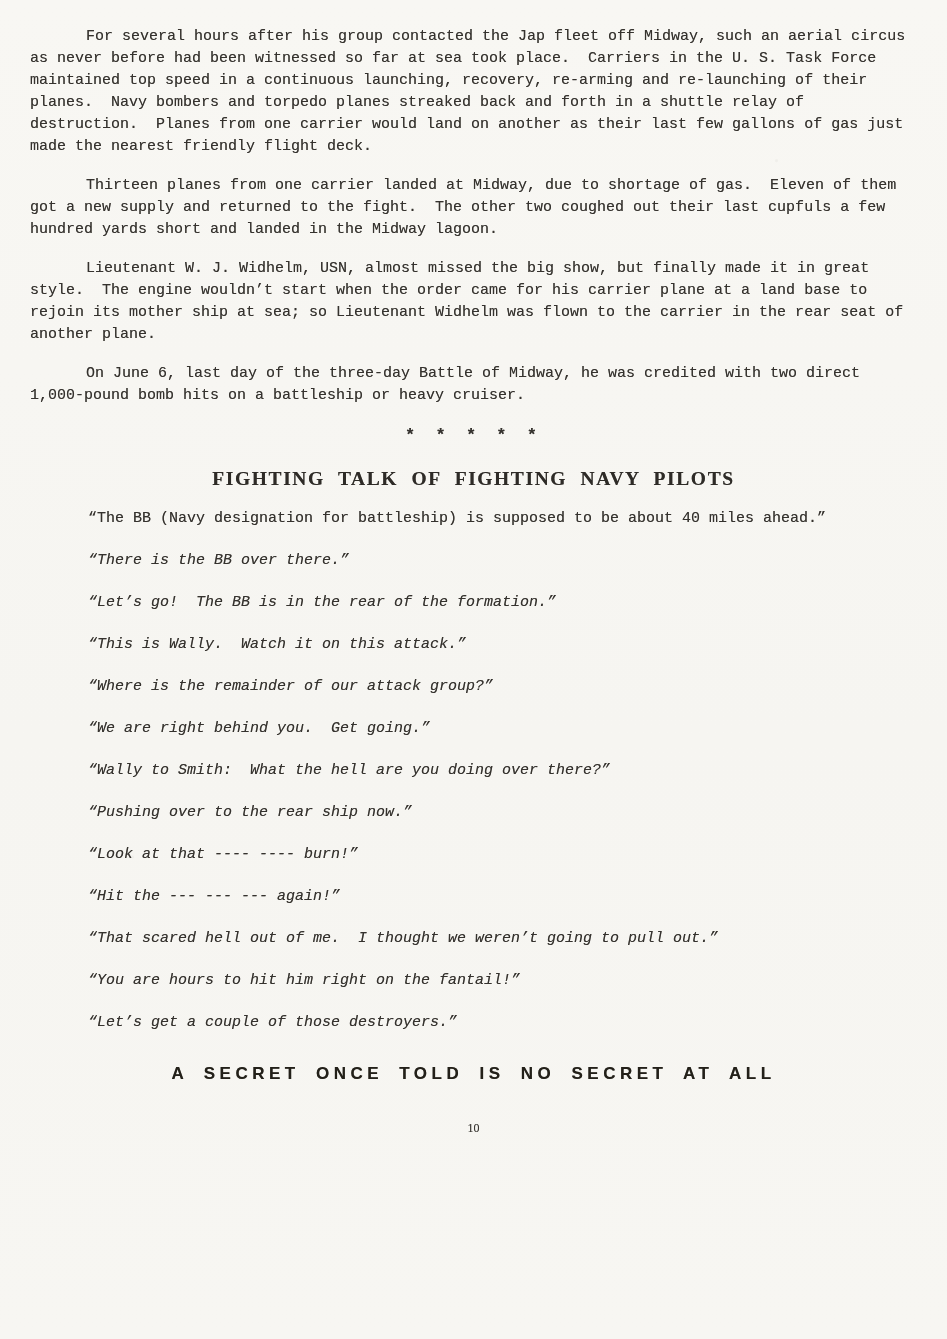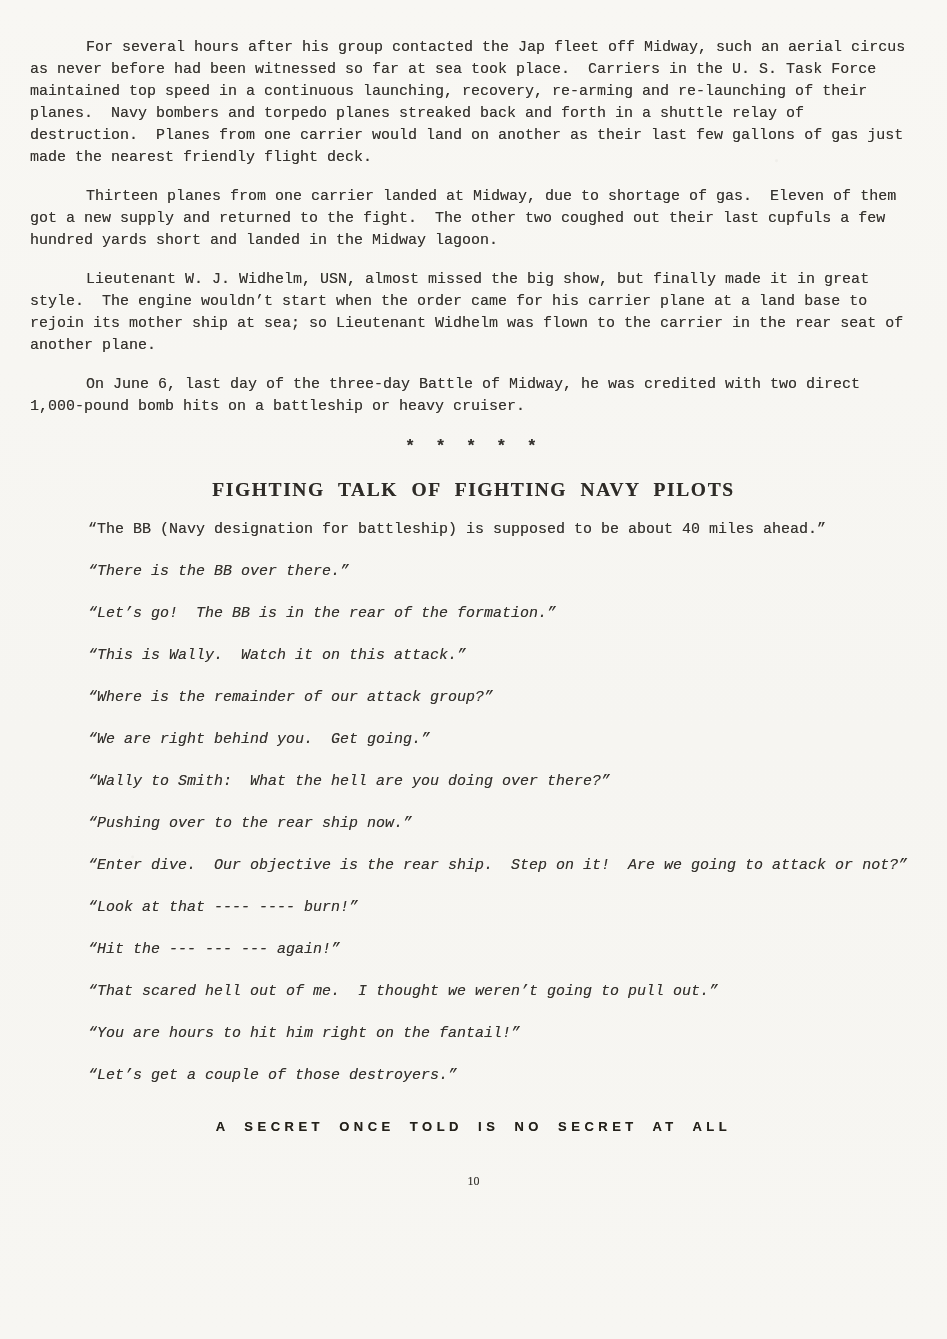--- a/index.html
+++ b/index.html
@@ -6,21 +6,21 @@
     margin: 0;
     padding: 0;
     background: #e9e8e4;
   }
   .page {
     position: relative;
     width: 947px;
     height: 1339px;
     box-sizing: border-box;
     margin: 0 auto;
-    padding: 37px 30px 0 30px;
+    padding: 26px 30px 0 30px;
     background:
       radial-gradient(circle at 82% 12%, rgba(120,115,105,0.06) 0 1px, transparent 2px),
       radial-gradient(circle at 14% 64%, rgba(120,115,105,0.05) 0 1px, transparent 2px),
       linear-gradient(180deg, #f8f7f3 0%, #f6f5f1 55%, #f7f6f2 100%);
     overflow: hidden;
     font-family: "Liberation Mono", "DejaVu Sans Mono", monospace;
     font-size: 15px;
     line-height: 22px;
     color: #35322e;
     text-shadow: 0 0 0.5px rgba(48,45,40,0.55);
@@ -58,21 +58,21 @@
   p.radio-quote {
     margin: 17px 0 20px 58px;
     white-space: pre-wrap;
   }
   p.radio-quote + p.radio-quote { margin-top: 0; font-style: italic; }
   .footer-motto {
     margin: 31px 0 0 0;
     text-align: center;
     font-family: "Liberation Sans", "DejaVu Sans", sans-serif;
     font-weight: bold;
-    font-size: 13px;
+    font-size: 17px;
     line-height: 18px;
     letter-spacing: 4.5px;
     word-spacing: 7px;
     color: #232019;
   }
   .page-number {
     margin: 34px 0 0 0;
     text-align: center;
     font-family: "Liberation Serif", "DejaVu Serif", serif;
     font-size: 12px;
@@ -96,21 +96,20 @@
 
 
   <p class="radio-quote">“The BB (Navy designation for battleship) is supposed to be about 40 miles ahead.”</p>
   <p class="radio-quote">“There is the BB over there.”</p>
   <p class="radio-quote">“Let’s go!  The BB is in the rear of the formation.”</p>
   <p class="radio-quote">“This is Wally.  Watch it on this attack.”</p>
   <p class="radio-quote">“Where is the remainder of our attack group?”</p>
   <p class="radio-quote">“We are right behind you.  Get going.”</p>
   <p class="radio-quote">“Wally to Smith:  What the hell are you doing over there?”</p>
   <p class="radio-quote">“Pushing over to the rear ship now.”</p>
-  <p class="radio-quote">“Enter dive.  Our objective is the rear ship.  Step on it!  Are we going to attack or not?”</p>
   <p class="radio-quote">“Look at that ---- ---- burn!”</p>
   <p class="radio-quote">“Hit the --- --- --- again!”</p>
   <p class="radio-quote">“That scared hell out of me.  I thought we weren’t going to pull out.”</p>
   <p class="radio-quote">“You are hours to hit him right on the fantail!”</p>
   <p class="radio-quote">“Let’s get a couple of those destroyers.”</p>
 
   <div class="footer-motto">A SECRET ONCE TOLD IS NO SECRET AT ALL</div>
 
   <div class="page-number">10</div>
 

